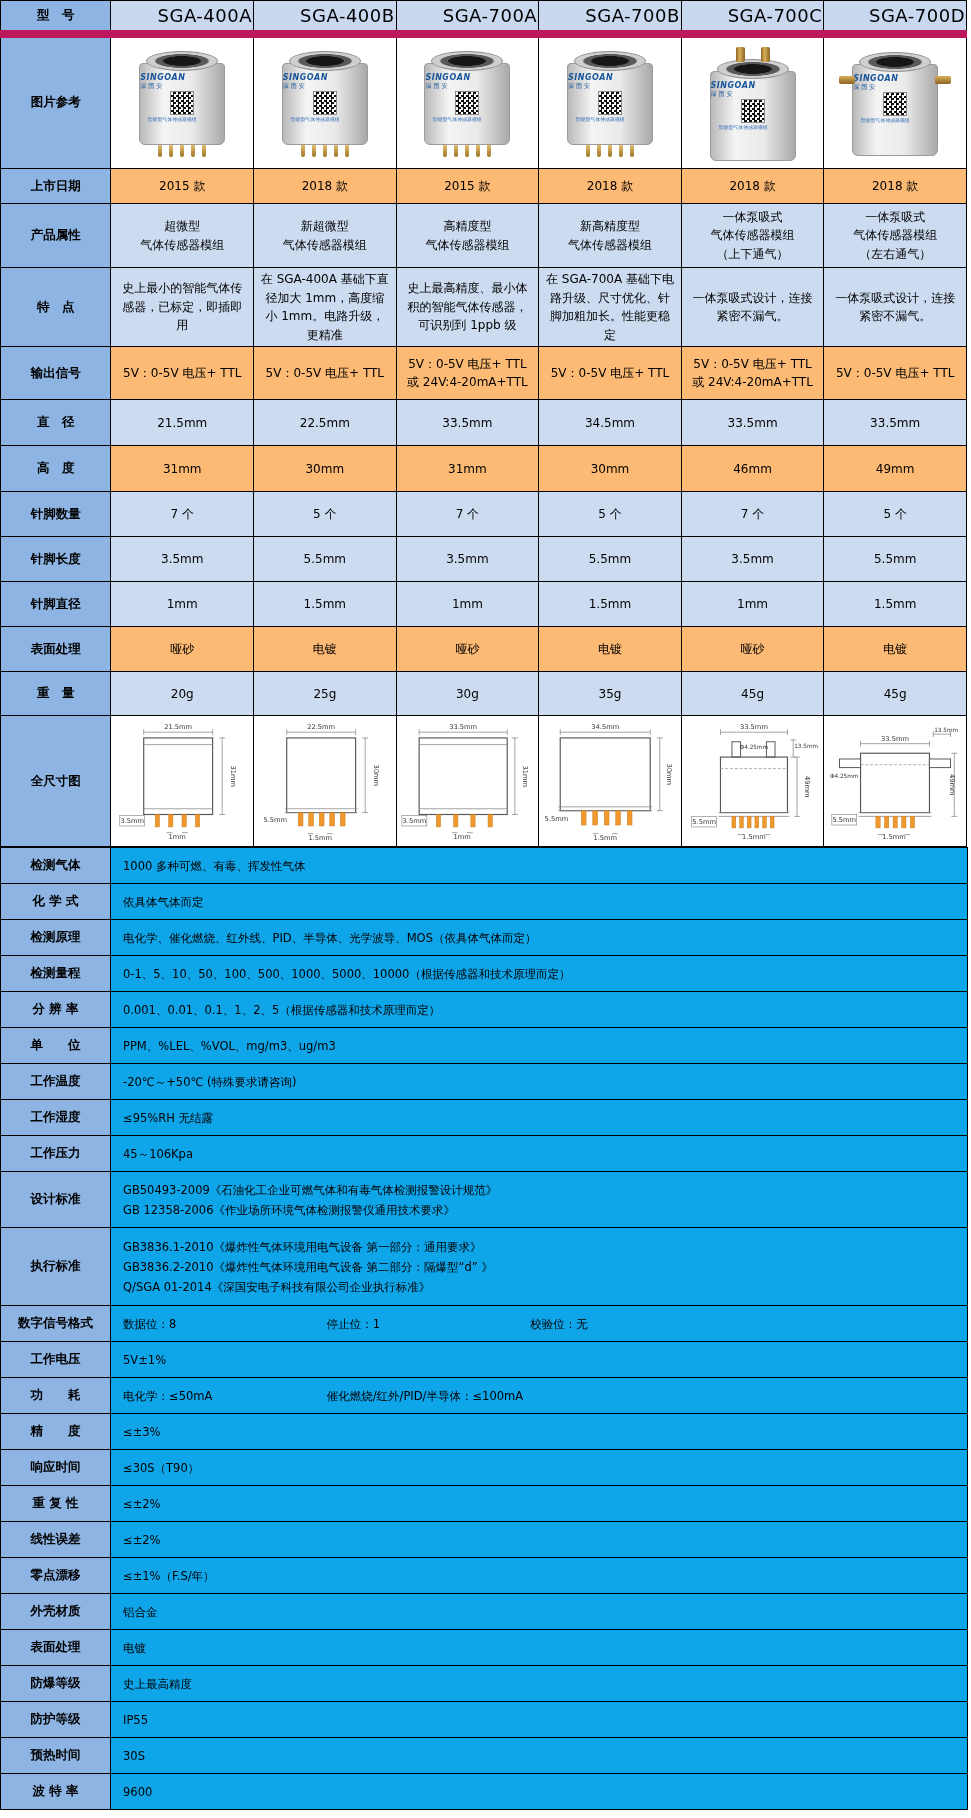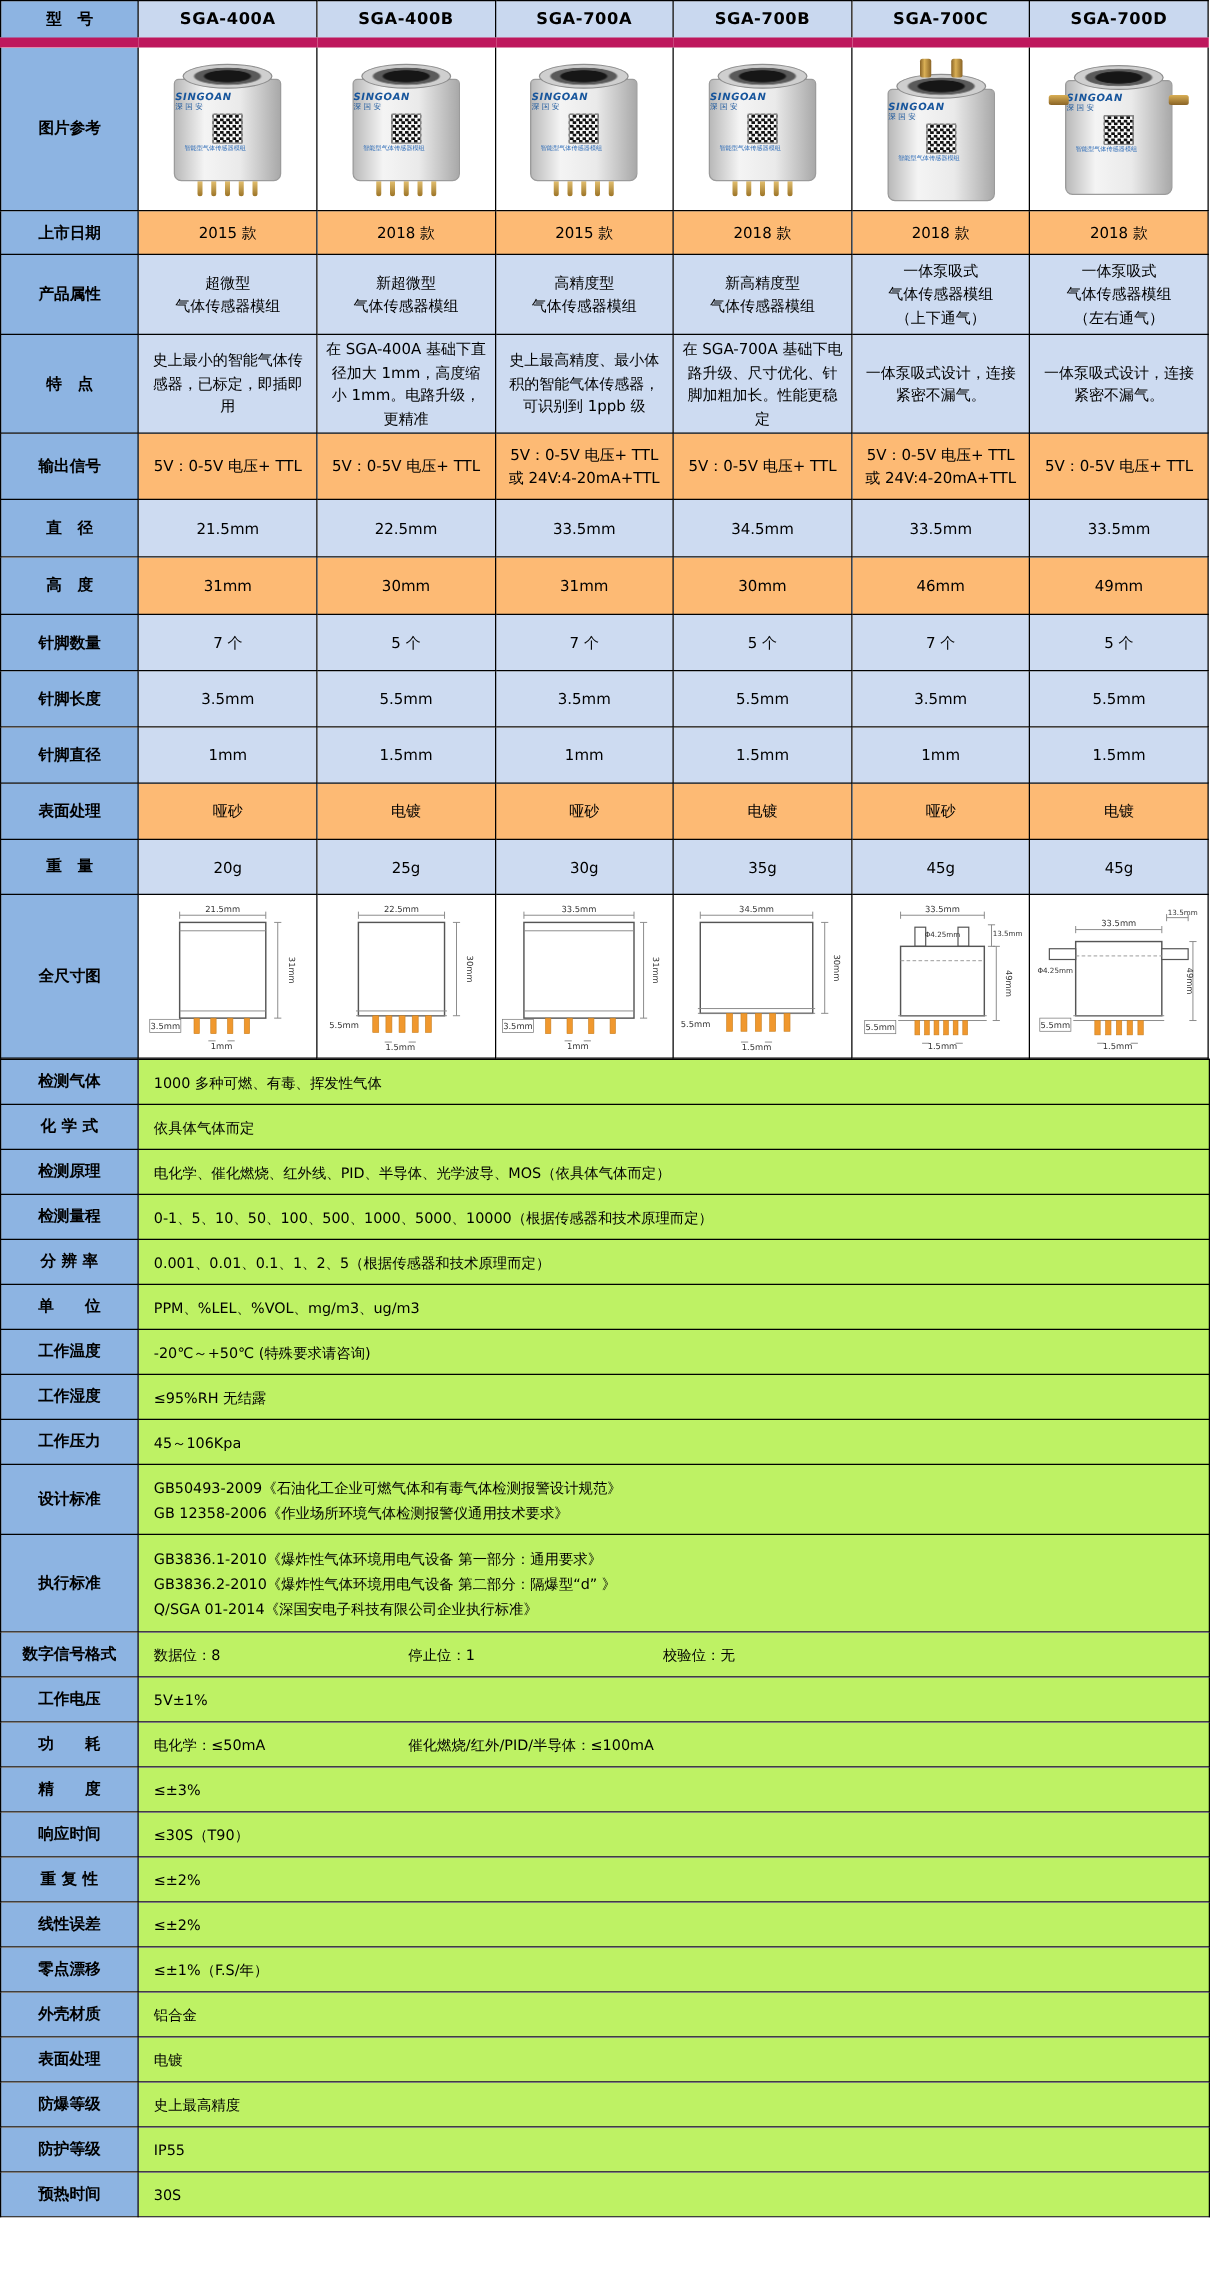--- a/index.html
+++ b/index.html
@@ -4,37 +4,37 @@
 <style>
   html,body{margin:0;padding:0;background:#fff;}
   body{font-family:"DejaVu Sans","Liberation Sans",sans-serif;color:#000;}
   .wrap{width:967px;margin:0;}
   table{border-collapse:collapse;table-layout:fixed;width:967px;}
   td,th{border:1px solid #000;overflow:hidden;vertical-align:middle;}
   col.c-label{width:110px;}
   col.c-model{width:142px;}
   col.c-value{width:857px;}
   .lbl{background:#8db4e2;font-weight:bold;font-size:12.5px;text-align:center;}
-  .hdr{background:#c9d8ef;font-weight:bold;font-size:13px;text-align:center;letter-spacing:.5px;}
+  .hdr{background:#c9d8ef;font-weight:normal;font-size:18px;text-align:right;letter-spacing:.5px;}
   .r-header th,.r-header td{border-bottom:8px solid #be185d;}
   .v{font-size:12px;text-align:center;padding:2px 6px;line-height:1.55;}
   .rowA{background:#fdba74;}
   .rowB{background:#cddbf1;}
   .white{background:#fff;}
   .preline{white-space:pre-line;}
   .r-header{height:33px;} .r-photo{height:135px;} .r-launch{height:35px;}
   .r-attr{height:64px;} .r-feat{height:76px;} .r-out{height:53px;border-radius:20px;}
   .r-dia{height:46px;} .r-hgt{height:46px;} .r-pc{height:45px;}
   .r-pl{height:45px;} .r-pd{height:45px;} .r-sf{height:45px;}
   .r-wt{height:44px;} .r-dg{height:131px;}
   
   .spec tr{height:36px;}
   .spec tr.tall2{height:56px;padding-left:19px;}
   .spec tr.tall3{height:78px;}
-  .spec td.sv{background:#bef264;font-size:11.5px;text-align:left;padding:2px 4px 2px 12px;line-height:1.75;}
+  .spec td.sv{background:#0ea5e9;font-size:11.5px;text-align:left;padding:2px 4px 2px 12px;line-height:1.75;}
   .spec .part{display:inline-block;min-width:200px;}
   
   .sensor{position:relative;width:88px;margin:3px auto 0;}
   .s-top{width:70px;height:18px;margin:0 auto;border-radius:50%;position:relative;z-index:2;border:1px solid #8f8f8f;
     background:radial-gradient(ellipse at center,#161616 0 36%,#5a5a5a 40% 52%,#cfcfcf 56% 72%,#9a9a9a 100%);}
   .s-body{width:84px;height:70px;margin:-8px auto 0;padding-top:10px;position:relative;z-index:1;
     background:linear-gradient(90deg,#b9b9b9,#f4f4f4 28%,#eaeaea 62%,#a9a9a9);border:1px solid #9b9b9b;border-radius:4px 4px 6px 6px;}
   .s-logo{font-size:8px;font-weight:bold;font-style:italic;color:#17559c;letter-spacing:.5px;line-height:1;}
   .s-logo-cn{font-size:6px;color:#17559c;letter-spacing:2px;line-height:1.3;}
   .s-qr{width:22px;height:22px;margin:1px auto;border:1px solid #888;
@@ -598,16 +598,20 @@
     <td class="sv">史上最高精度</td>
   </tr>
   <tr>
     <th class="lbl">防护等级</th>
     <td class="sv">IP55</td>
   </tr>
   <tr>
     <th class="lbl">预热时间</th>
     <td class="sv">30S</td>
   </tr>
+  <tr>
+    <th class="lbl">波 特 率</th>
+    <td class="sv">9600</td>
+  </tr>
 </tbody>
     </table>
 
 </div>
 
 </body></html>

